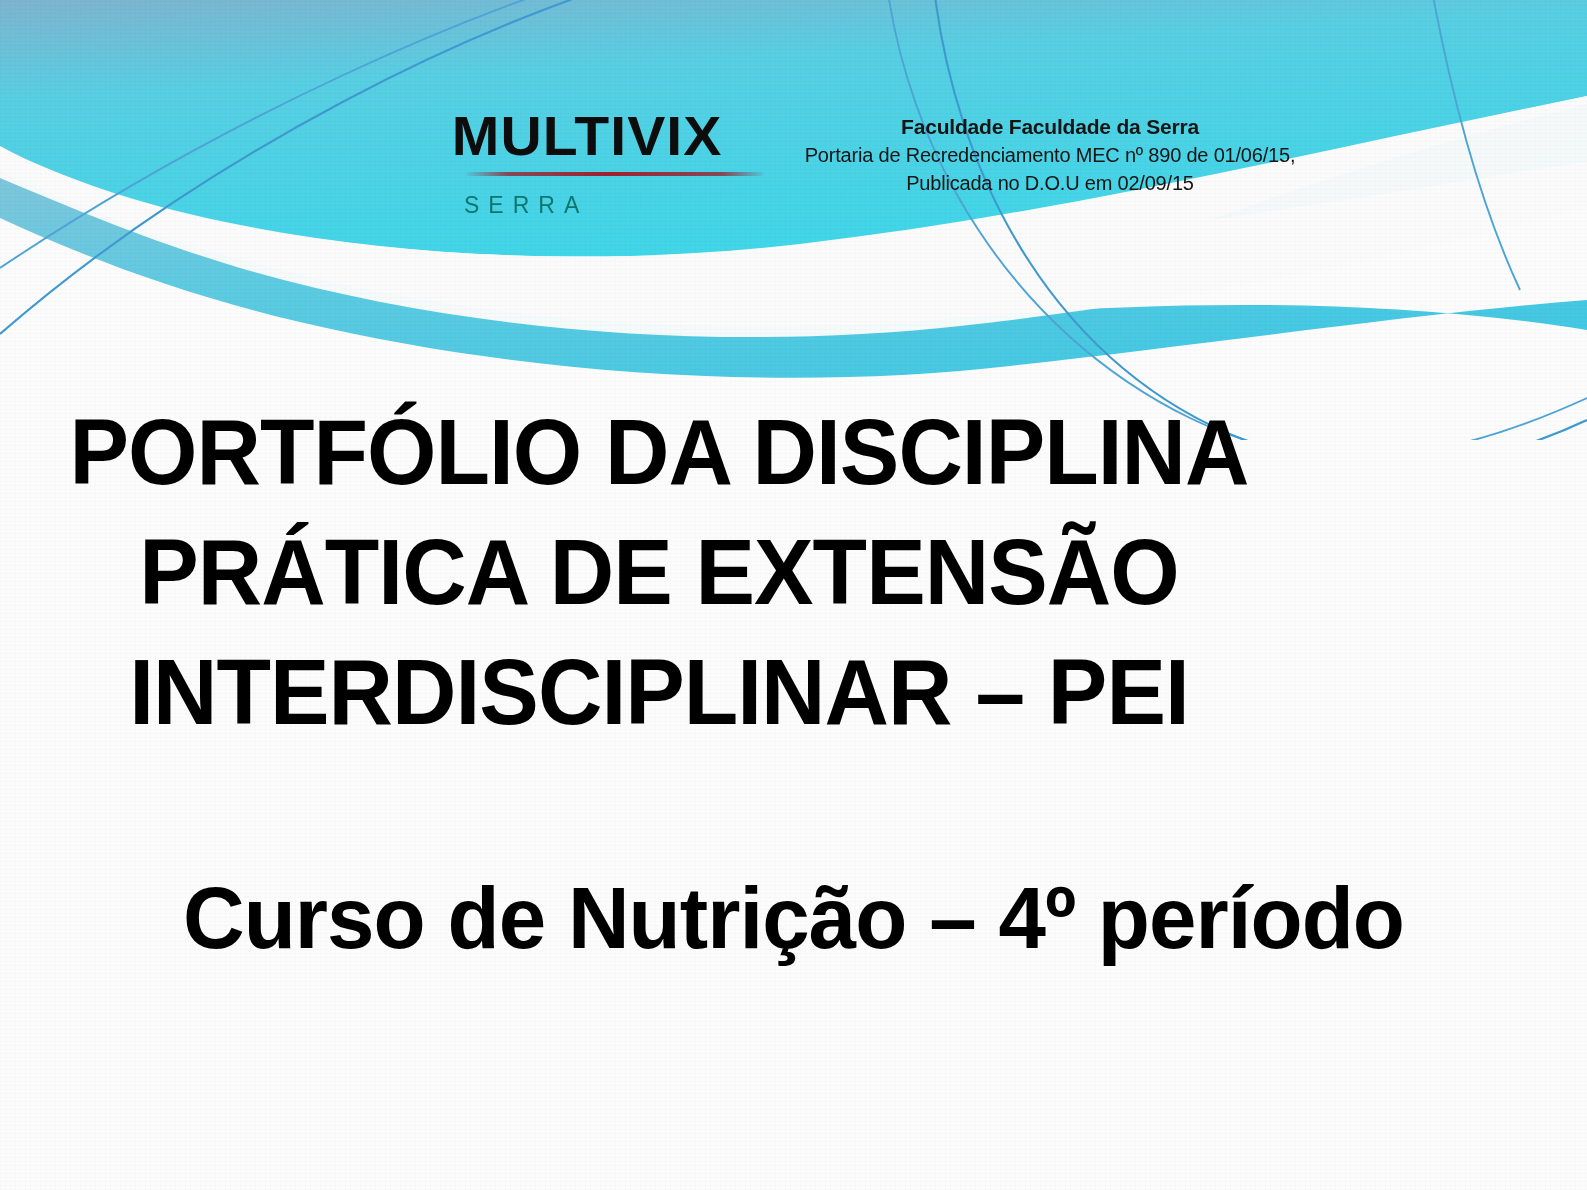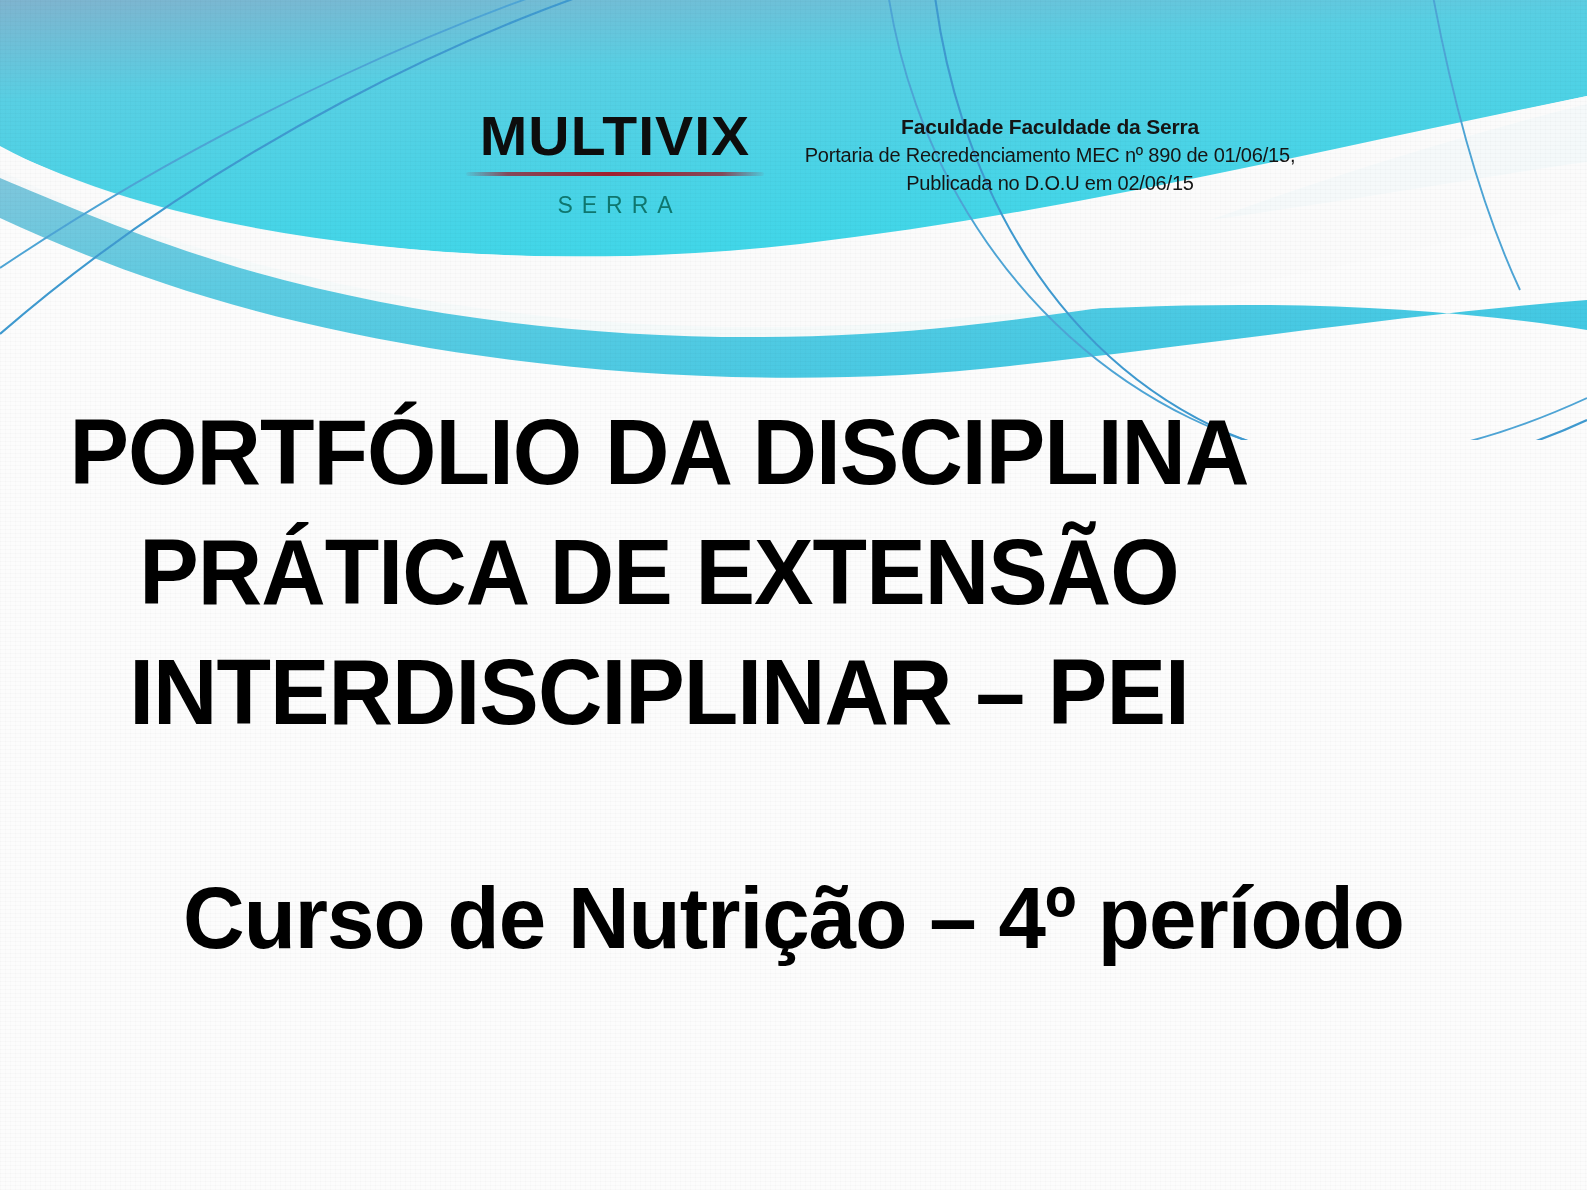--- a/index.html
+++ b/index.html
@@ -46,21 +46,20 @@
   }
   .header-deco svg { display: block; }
 
   
   .logo-block {
     position: absolute;
     top: 108px;
     left: 455px;
     width: 320px;
     z-index: 10;
-    text-align: center;
   }
   .logo-wordmark {
     font-family: "Liberation Sans", sans-serif;
     font-weight: bold;
     font-size: 56px;
     letter-spacing: 1px;
     color: #0d0d0d;
     line-height: 1.0;
     transform: scaleX(1.02);
   }
@@ -210,21 +209,21 @@
 
   <div class="logo-block">
     <div class="logo-wordmark">MULTIVIX</div>
     <div class="logo-rule"></div>
     <div class="logo-sub">SERRA</div>
   </div>
 
   <div class="accred-block">
     <div class="accred-name">Faculdade Faculdade da Serra</div>
     <div class="accred-line">Portaria de Recredenciamento MEC nº 890 de 01/06/15,</div>
-    <div class="accred-line">Publicada no D.O.U em 02/06/15</div>
+    <div class="accred-line">Publicada no D.O.U em 02/09/15</div>
   </div>
 
   <div class="title-area">
     <div class="title-line">PORTFÓLIO DA DISCIPLINA</div>
     <div class="title-line">PRÁTICA DE EXTENSÃO</div>
     <div class="title-line">INTERDISCIPLINAR – PEI</div>
   </div>
 
   <div class="subtitle-area">
     <div class="subtitle-line">Curso de Nutrição – 4º período</div>

